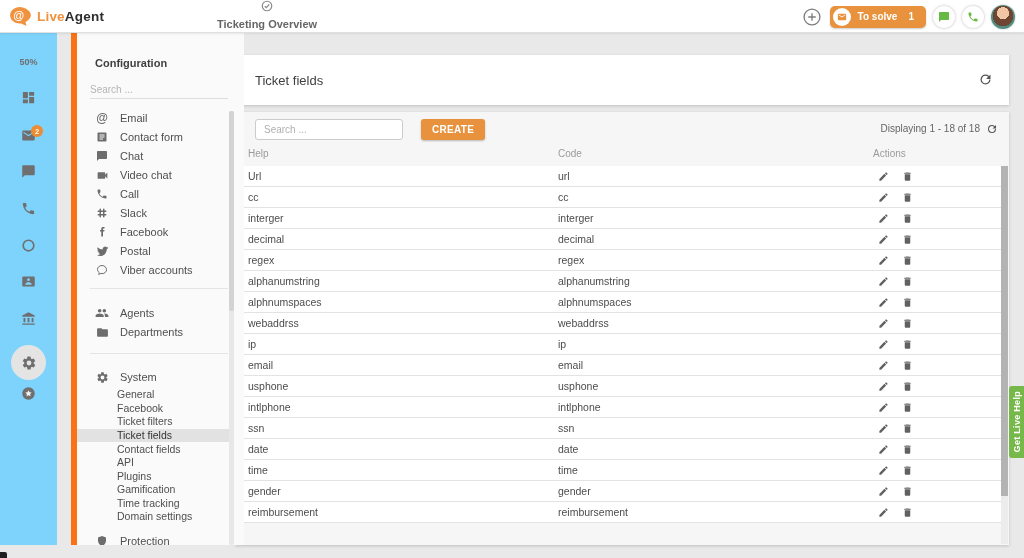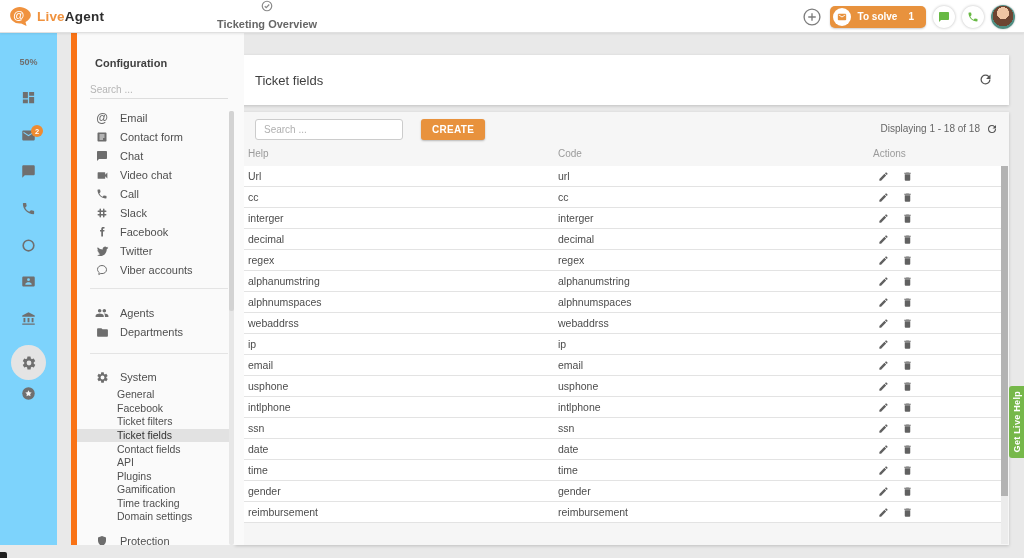--- a/index.html
+++ b/index.html
@@ -279,21 +279,21 @@
         </svg>
       </span>
     <span>Facebook</span>
   </div>
   <div class="s-item" style="top:210px">
     <span class="ic">
         <svg width="13" height="13" viewBox="0 0 24 24" fill="currentColor">
           <path d="M23 5a8.6 8.6 0 01-2.4.7 4.2 4.2 0 001.9-2.4c-.9.5-1.8.9-2.8 1a4.3 4.3 0 00-7.3 3.9A12.2 12.2 0 013.2 4a4.3 4.3 0 001.3 5.7c-.7 0-1.4-.2-2-.5v.1a4.3 4.3 0 003.4 4.2c-.6.2-1.3.2-1.9.1a4.3 4.3 0 004 3A8.6 8.6 0 011 18.6a12.1 12.1 0 006.6 1.9c7.9 0 12.2-6.5 12.2-12.2v-.6A8.7 8.7 0 0023 5z"></path>
         </svg>
       </span>
-    <span>Twitter</span>
+    <span>Postal</span>
   </div>
   <div class="s-item" style="top:229px">
     <span class="ic">
         <svg width="12" height="12" viewBox="0 0 24 24" fill="none" stroke="currentColor" stroke-width="2">
           <path d="M12 3C6.8 3 3 6.4 3 10.8c0 2.5 1.3 4.6 3.3 6L5.6 21l4-2.1c.8.2 1.6.3 2.4.3 5.2 0 9-3.4 9-7.8S17.2 3 12 3z"></path>
         </svg>
       </span>
     <span>Viber accounts</span>
   </div>
 

